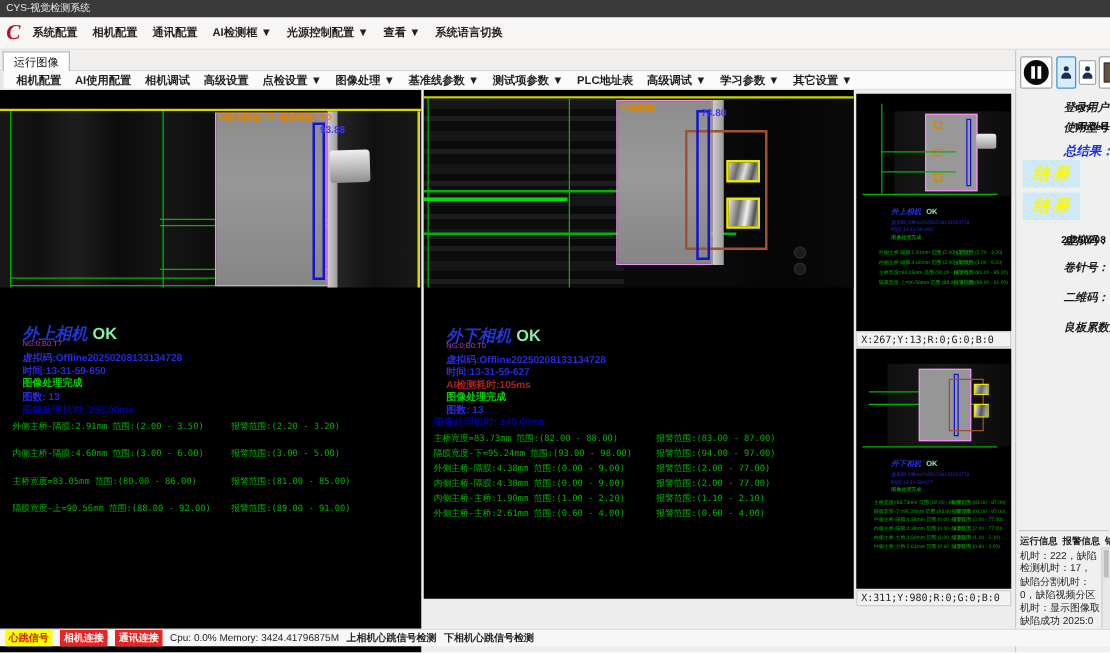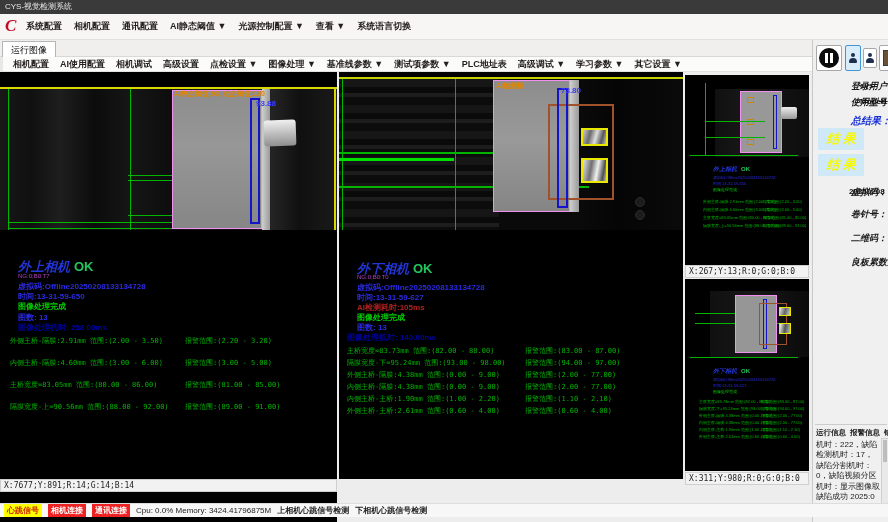--- a/index.html
+++ b/index.html
@@ -10,21 +10,21 @@
   .logo{position:absolute;left:5px;top:2px;font-family:"Liberation Serif",serif;font-style:italic;font-weight:bold;font-size:17px;color:#c00a23;}
   .mi,.ti{font-size:9px;font-weight:bold;color:#241f1f;white-space:nowrap;cursor:default;}
   .tabrow{position:absolute;left:0;top:40px;width:888px;height:16px;background:#f0efee;border-bottom:1px solid #d8d8d8;}
   .tab{position:absolute;left:2px;top:1px;background:#fff;border:1px solid #b5b5b5;border-bottom:none;font-size:9px;padding:2px 8px;color:#111;}
   .toolbar{position:absolute;left:0;top:57px;width:812px;height:15px;background:#fbfbfa;border-bottom:1px solid #e2e2e2;display:flex;align-items:center;gap:11px;padding-left:10px;box-sizing:border-box;border-left:3px solid #e8e8e8;}
   .panel{position:absolute;background:#000;overflow:hidden;}
   .statusbar{position:absolute;background:#f2f2f2;border:1px solid #cfcfcf;font-size:8px;line-height:11px;color:#222;font-family:"DejaVu Sans Mono",monospace;padding-left:3px;box-sizing:border-box;height:13px;white-space:nowrap;overflow:hidden;}
   .gline{position:absolute;background:#00b400;}
   .yline{position:absolute;background:#d8d800;}
   .camname{position:absolute;font-size:13px;font-weight:bold;font-style:italic;color:#2335d6;white-space:nowrap;}
-  .okTxt{color:#22c55e;font-style:normal;margin-left:4px;}
+  .okTxt{color:#86efac;font-style:normal;margin-left:4px;}
   .ngline{position:absolute;font-size:6px;color:#b040c0;white-space:nowrap;}
   .binfo{position:absolute;font-size:8px;font-weight:bold;color:#2a2ae0;white-space:nowrap;}
   .ginfo{position:absolute;font-size:8px;font-weight:bold;color:#00cf00;white-space:nowrap;}
   .dinfo{position:absolute;font-size:8px;font-weight:bold;color:#0000a0;white-space:nowrap;}
   .rinfo{position:absolute;font-size:8px;font-weight:bold;color:#b02020;white-space:nowrap;}
   .mrow{position:absolute;height:10px;}
   .mcol,.acol{position:absolute;top:0;font-size:7px;color:#00b400;font-family:"DejaVu Sans Mono",monospace;white-space:nowrap;}
   .orangeTxt{position:absolute;font-size:7px;color:#e08600;white-space:nowrap;font-weight:bold;}
   .blueVal{position:absolute;font-size:8px;color:#3b3bff;font-weight:bold;white-space:nowrap;}
   .sidebar{position:absolute;left:812px;top:40px;width:76px;height:482px;background:#f0f0f0;border-left:1px solid #c9c9c9;box-sizing:border-box;}
@@ -56,21 +56,21 @@
 
   <div class="titlebar">
     <span>CYS-视觉检测系统</span>
   </div>
 
   <div class="menubar">
     <span class="logo">C</span>
     <span class="mi">系统配置</span>
     <span class="mi">相机配置</span>
     <span class="mi">通讯配置</span>
-    <span class="mi">AI静态阈值 ▼</span>
+    <span class="mi">AI检测框 ▼</span>
     <span class="mi">光源控制配置 ▼</span>
     <span class="mi">查看 ▼</span>
     <span class="mi">系统语言切换</span>
   </div>
 
   <div class="tabrow">
     <div class="tab">运行图像</div>
   </div>
 
   <div class="toolbar">
@@ -127,21 +127,20 @@
     </div>
     <div class="mrow" style="left:10px;top:308px;width:320px;">
       <span class="mcol">主桥宽度=83.05mm 范围:(80.00 - 86.00)</span>
       <span class="acol" style="left:175px;">报警范围:(81.00 - 85.00)</span>
     </div>
     <div class="mrow" style="left:10px;top:330px;width:320px;">
       <span class="mcol">隔膜宽度-上=90.56mm 范围:(88.00 - 92.00)</span>
       <span class="acol" style="left:175px;">报警范围:(89.00 - 91.00)</span>
     </div>
   </div>
-  <div class="statusbar" style="left:0;top:479px;width:337px;">X:7677;Y:891;R:14;G:14;B:14</div>
 
   <div class="panel" style="left:339px;top:72px;width:344px;height:407px;">
     <div class="yline" style="left:0;top:5px;width:344px;height:2px;background:#c8d400;"></div>
     <div class="abs" style="left:0;top:7px;width:344px;height:151px;background:linear-gradient(90deg,#141414 0,#0d0d0d 40px,#191919 80px,#0b0b0b 120px,#161616 150px,#0a0a0a 160px,#0a0a0a 240px,#050505 280px,#0a0a0a 344px);"></div>
     <div class="abs" style="left:0;top:7px;width:160px;height:151px;background:repeating-linear-gradient(180deg,#161616 0 8px,#0a0a0a 8px 14px,#1d1d1d 14px 18px,#0c0c0c 18px 26px);"></div>
     <div class="gline" style="left:3px;top:7px;width:1px;height:151px;"></div>
     <div class="gline" style="left:116px;top:7px;width:1px;height:151px;"></div>
     <div class="gline" style="left:0;top:80px;width:230px;height:2px;"></div>
     <div class="gline" style="left:0;top:86px;width:115px;height:3px;background:#00e000;"></div>
     <div class="gline" style="left:0;top:114px;width:250px;height:2px;"></div>

